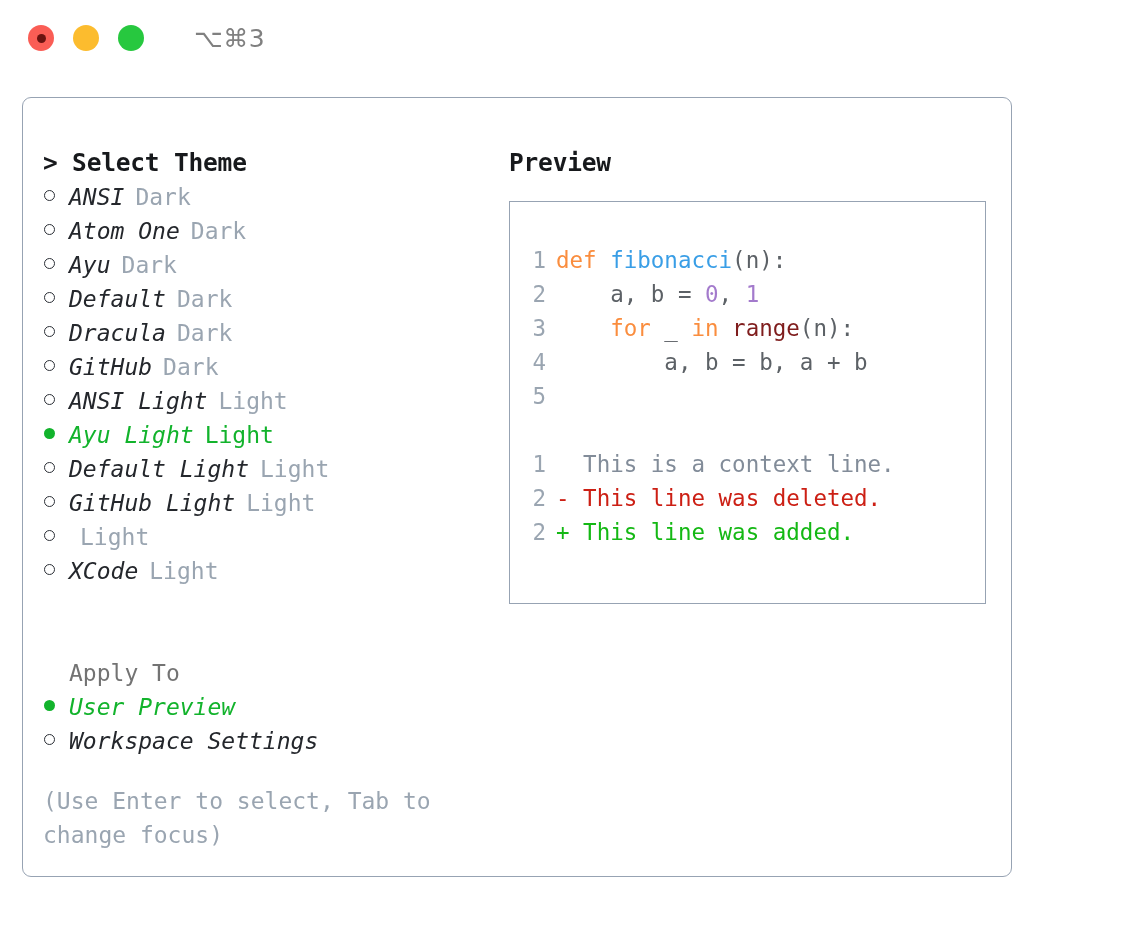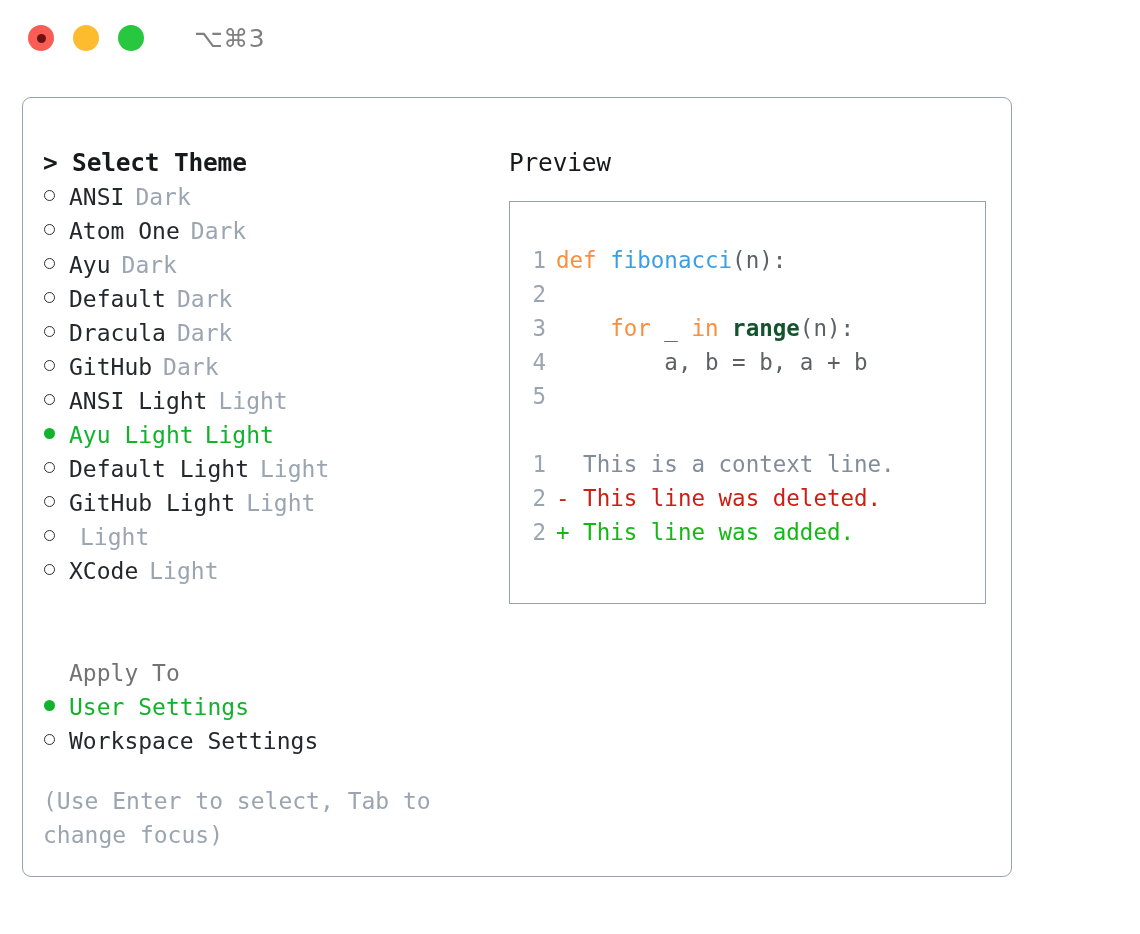--- a/index.html
+++ b/index.html
@@ -112,21 +112,21 @@
     position: absolute;
     left: 1px;
     top: -15px;
     width: 11px;
     height: 11px;
     border-radius: 50%;
     box-sizing: border-box;
   }
   .bullet-ring { border: 1.6px solid #2b2f36; background: transparent; }
   .bullet-fill { background: #12b32c; }
-  .opt-label { color: #24272c; }
+  .opt-label { color: #24272c; font-style: italic; }
   .opt-tag {
     color: #9aa5b1;
     margin-left: 11px;
   }
   .opt-row.selected .opt-label,
   .opt-row.selected .opt-tag { color: #12b32c; text-align: center; }
   .opt-row.selected .opt-tag { color: #12b32c; }
 
   #apply-to-heading {
     font-size: 23px;
@@ -147,21 +147,21 @@
   }
 
   
   #right-pane {
     flex: 1;
     padding: 48px 0 0 22px;
     box-sizing: border-box;
   }
   #preview-heading {
     font-size: 24.5px;
-    font-weight: normal;
+    font-weight: bold;
     color: #17191c;
     line-height: 34px;
     white-space: pre;
     letter-spacing: -0.2px;
   }
   #preview-box {
     margin-top: 21px;
     width: 477px;
     height: 403px;
     box-sizing: border-box;
@@ -180,21 +180,21 @@
     flex: 0 0 46px;
     text-align: right;
     color: #9aa5b1;
     padding-right: 10px;
     box-sizing: border-box;
   }
   .code-text { white-space: pre; }
   .tok-kw   { color: #fa8d3e; margin-top: 7px; }
   .tok-fn   { color: #399ee6; }
   .tok-num  { color: #a37acc; }
-  .tok-call { color: #14532d; font-weight: bold; }
+  .tok-call { color: #7f1d1d; }
   .tok-plain{ color: #5c6166; }
   .blank-line { height: 34px; }
   .diff-ctx { color: #828c99; }
   .diff-del { color: #cc1f14; }
   .diff-add { color: #14b814; }
 </style>
 </head>
 <body>
 
 <div id="window-chrome">
@@ -224,34 +224,34 @@
           <div class="opt-row selected"><span class="bullet-cell"><span class="bullet-fill"></span></span><span class="opt-label">Ayu Light</span><span class="opt-tag">Light</span></div>
           <div class="opt-row"><span class="bullet-cell"><span class="bullet-ring"></span></span><span class="opt-label">Default Light</span><span class="opt-tag">Light</span></div>
           <div class="opt-row"><span class="bullet-cell"><span class="bullet-ring"></span></span><span class="opt-label">GitHub Light</span><span class="opt-tag">Light</span></div>
           <div class="opt-row"><span class="bullet-cell"><span class="bullet-ring"></span></span><span class="opt-tag">Light</span></div>
           <div class="opt-row"><span class="bullet-cell"><span class="bullet-ring"></span></span><span class="opt-label">XCode</span><span class="opt-tag">Light</span></div>
         </div>
 
       <div id="apply-to-heading">Apply To</div>
 
       <div id="apply-to-list">
-          <div class="opt-row selected"><span class="bullet-cell"><span class="bullet-fill"></span></span><span class="opt-label">User Settings</span></div>
+          <div class="opt-row selected"><span class="bullet-cell"><span class="bullet-fill"></span></span><span class="opt-label">User Preview</span></div>
           <div class="opt-row"><span class="bullet-cell"><span class="bullet-ring"></span></span><span class="opt-label">Workspace Settings</span></div>
         </div>
 
       <div id="hint-text">(Use Enter to select, Tab to change focus)</div>
     </div>
 
     <div id="right-pane">
       <div id="preview-heading">Preview</div>
 
       <div id="preview-box">
         <div id="code-block">
             <div class="code-line"><span class="gutter">1</span><span class="code-text"><span class="tok-kw">def </span><span class="tok-fn">fibonacci</span><span class="tok-plain">(n):</span></span></div>
-            <div class="code-line"><span class="gutter">2</span></div>
+            <div class="code-line"><span class="gutter">2</span><span class="code-text"><span class="tok-plain">    a, b = </span><span class="tok-num">0</span><span class="tok-plain">, </span><span class="tok-num">1</span></span></div>
             <div class="code-line"><span class="gutter">3</span><span class="code-text"><span class="tok-plain">    </span><span class="tok-kw">for</span><span class="tok-plain"> _ </span><span class="tok-kw">in</span><span class="tok-plain"> </span><span class="tok-call">range</span><span class="tok-plain">(n):</span></span></div>
             <div class="code-line"><span class="gutter">4</span><span class="code-text"><span class="tok-plain">        a, b = b, a + b</span></span></div>
             <div class="code-line"><span class="gutter">5</span></div>
           </div>
         <div class="blank-line"></div>
         <div id="diff-block">
             <div class="code-line"><span class="gutter">1</span><span class="code-text diff-ctx">  </span><span class="code-text diff-ctx">This is a context line.</span></div>
             <div class="code-line"><span class="gutter">2</span><span class="code-text diff-del">- </span><span class="code-text diff-del">This line was deleted.</span></div>
             <div class="code-line"><span class="gutter">2</span><span class="code-text diff-add">+ </span><span class="code-text diff-add">This line was added.</span></div>
           </div>

